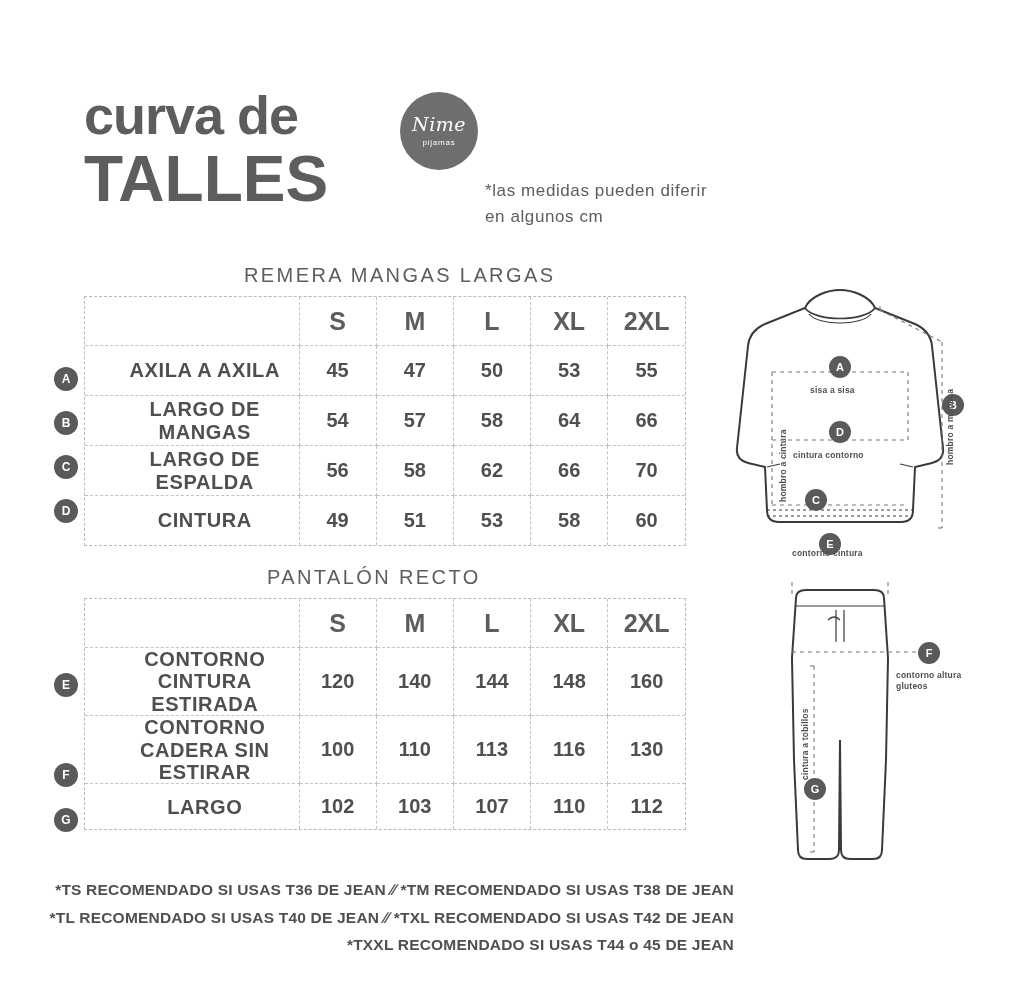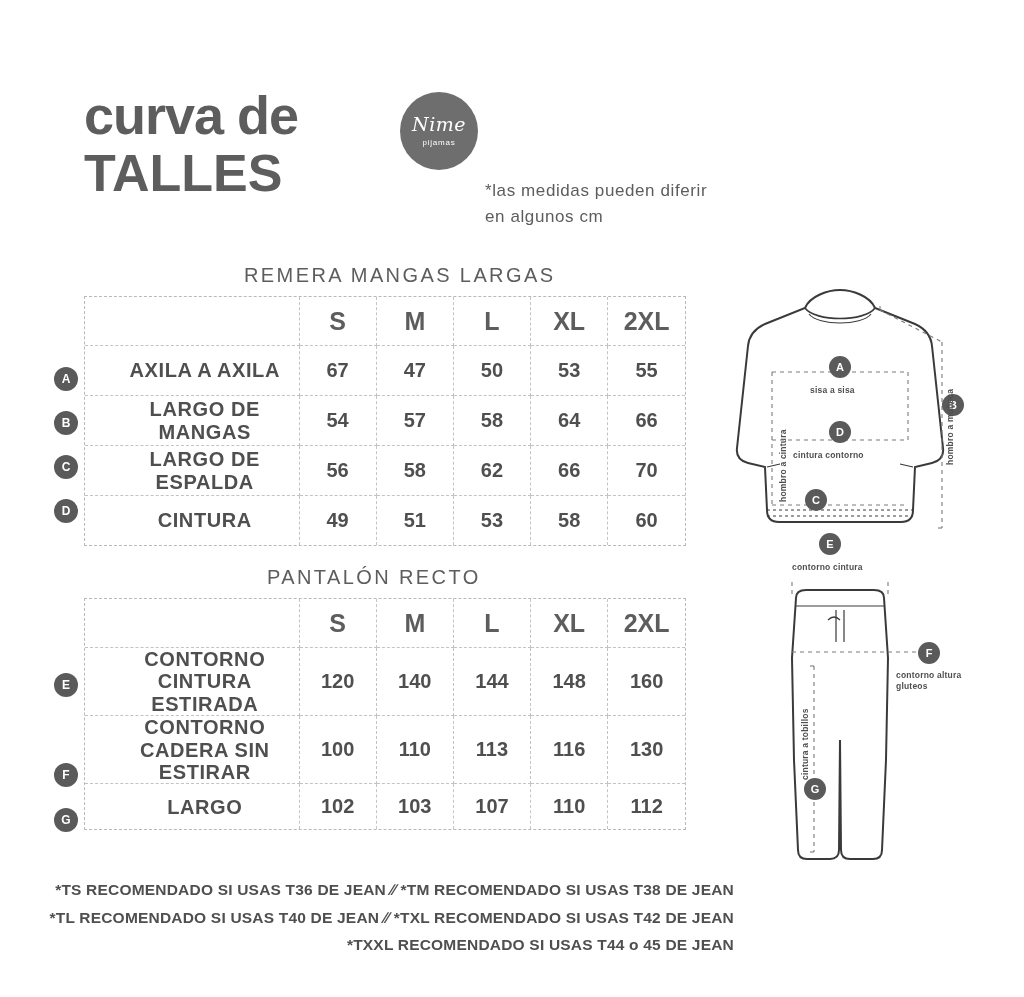--- a/index.html
+++ b/index.html
@@ -24,21 +24,21 @@
     width: 620px;
   }
   .title-line1 {
     font-size: 54px;
     font-weight: bold;
     letter-spacing: -1px;
     color: #5d5d5d;
     line-height: 1;
   }
   .title-line2 {
-    font-size: 52px;
+    font-size: 64px;
     font-weight: bold;
     letter-spacing: 0px;
     color: #5d5d5d;
     line-height: 1.05;
     margin-top: 4px;
   }
   .logo-badge {
     position: absolute;
     left: 400px;
     top: 92px;
@@ -231,21 +231,21 @@
         <tr class="head-row">
       <th class="corner"></th>
       <th>S</th>
       <th>M</th>
       <th>L</th>
       <th>XL</th>
       <th>2XL</th>
     </tr>
     <tr class="body-row">
       <td class="row-label">AXILA A AXILA</td>
-      <td class="val">67</td>
+      <td class="val">45</td>
       <td class="val">47</td>
       <td class="val">50</td>
       <td class="val">53</td>
       <td class="val">55</td>
     </tr>
     <tr class="body-row">
       <td class="row-label">LARGO DE MANGAS</td>
       <td class="val">54</td>
       <td class="val">57</td>
       <td class="val">58</td>
@@ -391,21 +391,21 @@
       <path d="M82 -6 L178 -6"></path>
       <path d="M82 72 L178 72"></path>
       <path d="M104 86 L104 272"></path>
       <path d="M100 86 L108 86"></path>
       <path d="M100 272 L108 272"></path>
       <path d="M178 72 L212 72"></path>
     </g>
   </svg>
 
   <div class="bullet" style="left:119px; top:253px; width:22px; height:22px; font-size:11px;">E</div>
-  <div class="ill-label" style="left:92px; top:282px;">contorno cintura</div>
+  <div class="ill-label" style="left:92px; top:268px;">contorno cintura</div>
 
   <div class="bullet" style="left:218px; top:362px; width:22px; height:22px; font-size:11px;">F</div>
   <div class="ill-label" style="left:196px; top:390px; text-align:left; width:84px; white-space:normal; line-height:1.3;">contorno altura gluteos</div>
 
   <div class="bullet" style="left:104px; top:498px; width:22px; height:22px; font-size:11px;">G</div>
   <div class="ill-label vert rot-90" style="left:100px; top:500px;">cintura a tobillos</div>
 </div>
 
 <div class="footer">
   <div class="footer-inner">

